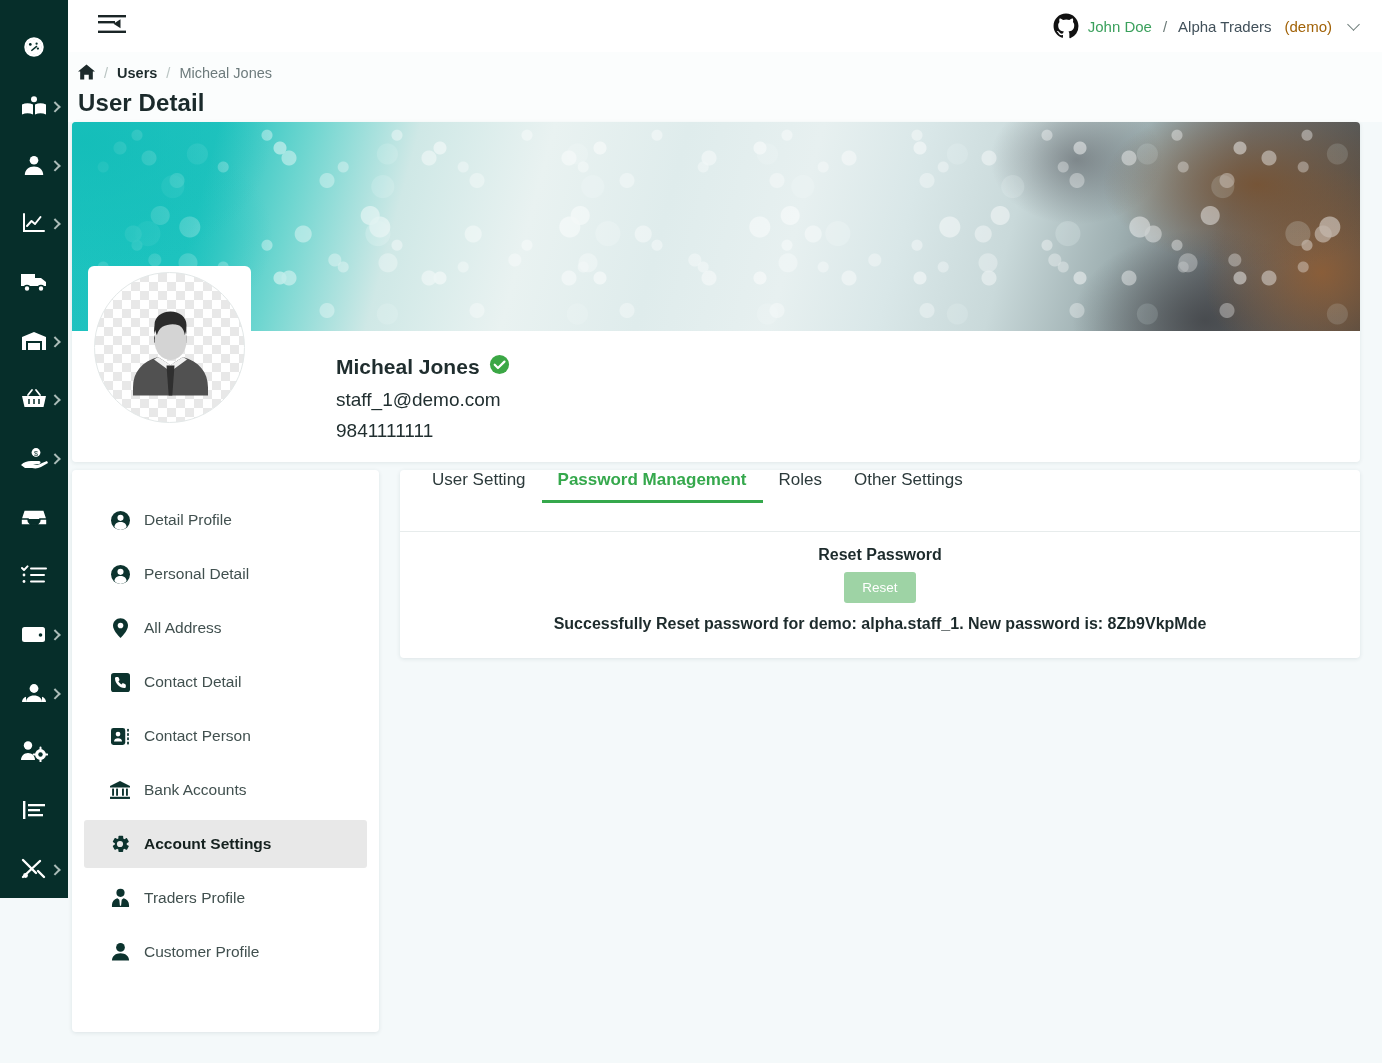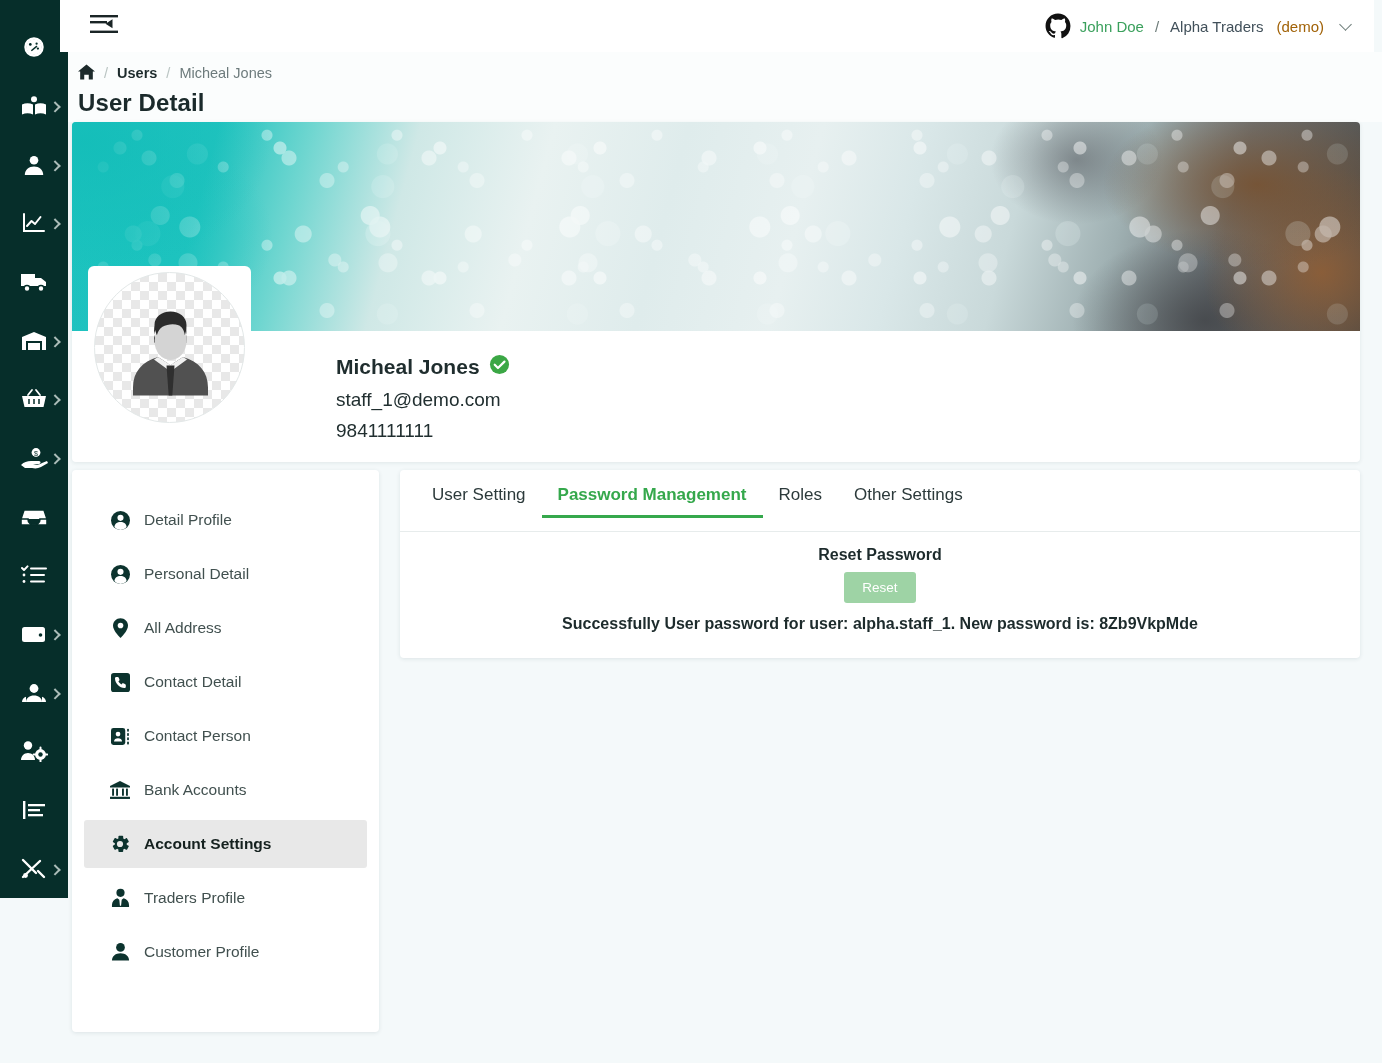--- a/index.html
+++ b/index.html
@@ -32,21 +32,21 @@
     transform: translateY(-55%);
     width: 8px; height: 8px;
     border-right: 2px solid #c9d6d2;
     border-top: 2px solid #c9d6d2;
     rotate: 45deg;
     opacity: .85;
   }
 
   
   #topbar {
-    position: absolute; left: 60px; top: 0;
+    position: absolute; left: 68px; top: 0;
     width: 1314px; height: 52px;
     background: #ffffff;
     display: flex; align-items: center;
     justify-content: space-between;
     padding: 0 24px 0 30px;
   }
   #menu-toggle { cursor: pointer; display: flex; align-items: center; }
   #user-menu {
     display: flex; align-items: center; gap: 9px;
     cursor: pointer; font-size: 15px;
@@ -202,21 +202,21 @@
   }
 
   
   #content-card {
     position: absolute; left: 400px; top: 470px;
     width: 960px; height: 188px;
     background: #fff; border-radius: 4px;
     box-shadow: 0 1px 4px rgba(20,50,60,.10);
   }
   #tabs {
-    display: flex; align-items: center;
+    display: flex; align-items: flex-start;
     gap: 0;
     padding: 0 16px;
     border-bottom: 1px solid #e7ecec;
     height: 62px;
   }
   .tab {
     font-size: 17px;
     color: #2c3a3b;
     padding: 0 16px 12px 16px;
     cursor: pointer;
@@ -600,15 +600,15 @@
   <div id="tabs">
     <div class="tab">User Setting</div>
     <div class="tab active">Password Management</div>
     <div class="tab">Roles</div>
     <div class="tab">Other Settings</div>
   </div>
 
   <div id="panel">
     <div id="reset-heading">Reset Password</div>
     <button id="reset-btn">Reset</button>
-    <div id="reset-msg">Successfully User password for user: alpha.staff_1. New password is: 8Zb9VkpMde</div>
+    <div id="reset-msg">Successfully Reset password for demo: alpha.staff_1. New password is: 8Zb9VkpMde</div>
   </div>
 </section>
 
 </body></html>

